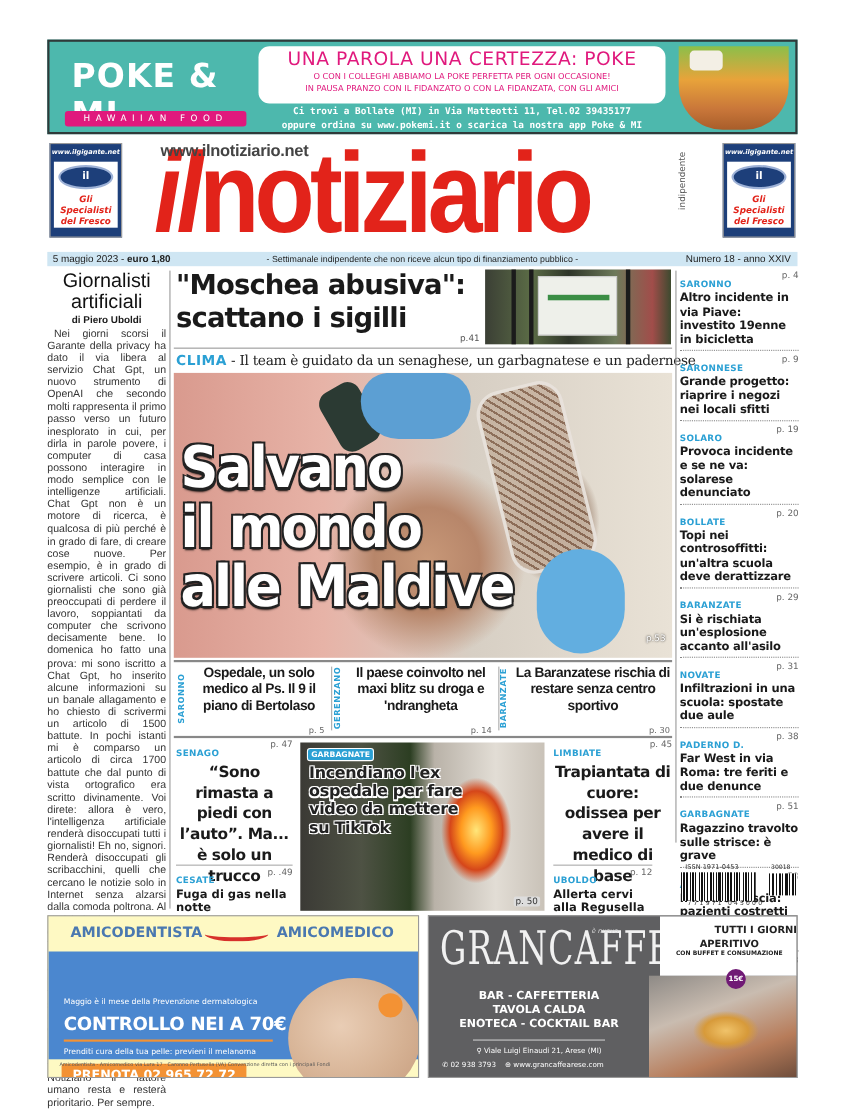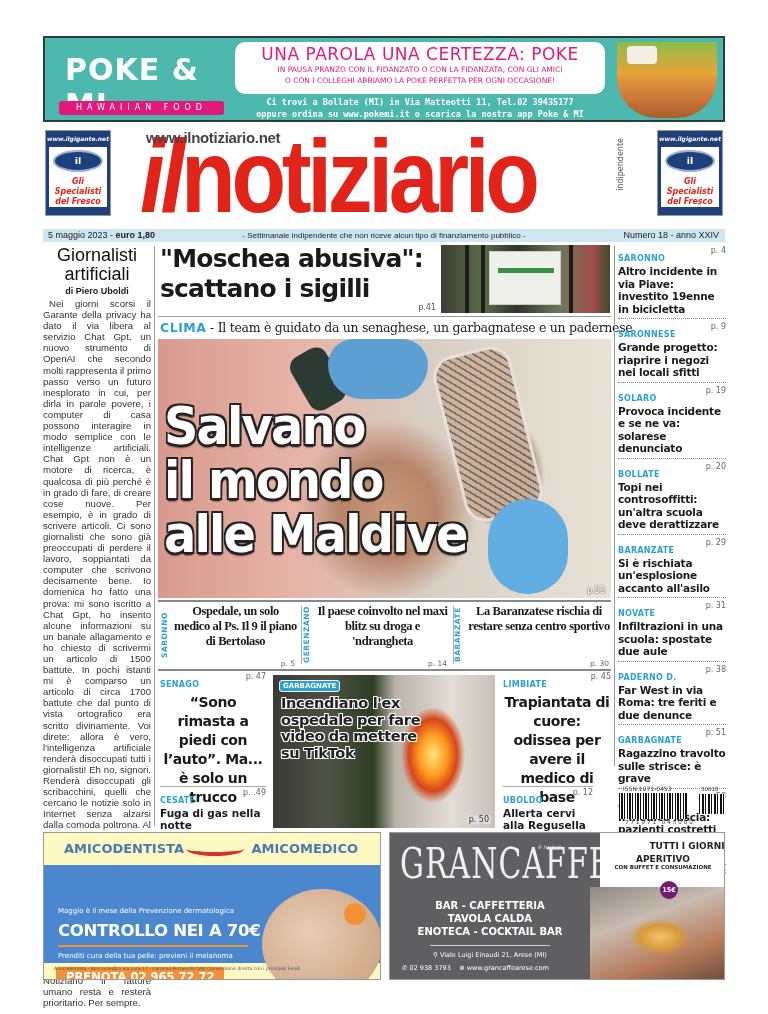--- a/index.html
+++ b/index.html
@@ -62,27 +62,27 @@
     background:
       radial-gradient(ellipse 60px 80px at 345px 135px, #6e4a36 0%, #8a6a54 40%, rgba(200,180,160,0) 70%),
       radial-gradient(ellipse 120px 120px at 230px 170px, #c89878 0%, #b7866a 40%, rgba(0,0,0,0) 75%),
       linear-gradient(90deg, #d99a8e 0%, #e7b3a7 30%, #d7cfc4 60%, #e9e2d6 100%); }
   .hero .jar { position: absolute; left: 290px; top: 10px; width: 80px; height: 170px; border-radius: 22px; transform: rotate(-14deg); background: repeating-linear-gradient(45deg, #8a6a55 0 2px, #c7b4a2 2px 6px); border: 3px solid #e8e2dc; opacity: 0.95; }
   .hero .glove1 { position: absolute; left: 170px; top: 0; width: 100px; height: 60px; background: #5c9fd3; border-radius: 30px 30px 40px 40px; }
   .hero .glove2 { position: absolute; left: 330px; top: 160px; width: 80px; height: 95px; background: #62aee0; border-radius: 40px; }
   .hero .goggle { position: absolute; left: 140px; top: 10px; width: 40px; height: 60px; background: #2b3a33; border-radius: 12px; transform: rotate(-30deg); }
   .hero .title { position: absolute; left: 6px; top: 60px; font-family: "DejaVu Sans", sans-serif; font-weight: bold; font-size: 52px; line-height: 54px; color: #fff; letter-spacing: -2px;
     text-shadow: -2px -2px 0 #222, 2px -2px 0 #222, -2px 2px 0 #222, 2px 2px 0 #222, 0 3px 2px #000; transform: scaleX(0.92); transform-origin: left; }
-  .hero .pg { position: absolute; right: 6px; bottom: 3px; font-size: 8px; color: #fff; text-shadow: 0 0 2px #000; }
+  .hero .pg { position: absolute; right: 6px; bottom: 13px; font-size: 8px; color: #fff; text-shadow: 0 0 2px #000; }
 
   .hr2 { position: absolute; left: 158px; top: 600px; width: 453px; height: 2px; background: #888; }
 
   .sub3 { position: absolute; top: 604px; height: 62px; }
   .sub3 .tag { position: absolute; left: 0; top: 0; height: 62px; writing-mode: vertical-rl; transform: rotate(180deg); font-family: "DejaVu Sans", sans-serif; font-weight: bold; font-size: 7.5px; color: #2ba0d4; text-align: center; letter-spacing: 0.5px; }
-  .sub3 .h { position: absolute; left: 14px; top: 0; font-family: Liberation Serif, serif; font-weight: bold; font-size: 12.5px; line-height: 15px; text-align: center; color: #1a1a1a; letter-spacing: -0.4px; }
+  .sub3 .h { position: absolute; left: 14px; top: 0; font-family: Liberation Sans, sans-serif; font-weight: bold; font-size: 12.5px; line-height: 15px; text-align: center; color: #1a1a1a; letter-spacing: -0.4px; }
   .sub3 .pg { position: absolute; right: 2px; bottom: -2px; font-size: 7.5px; color: #666; }
   .sub3 .sep { position: absolute; right: -5px; top: 2px; width: 1px; height: 58px; background: #aaa; }
   .sub3.a { left: 160px; width: 137px; }
   .sub3.b { left: 302px; width: 147px; }
   .sub3.c { left: 453px; width: 158px; }
 
   .hr3 { position: absolute; left: 158px; top: 669px; width: 453px; height: 2px; background: #888; }
 
   .kicker { font-family: "DejaVu Sans", sans-serif; font-weight: bold; font-size: 8px; color: #2ba0d4; letter-spacing: 0.3px; }
   .pgr { font-size: 8px; color: #666; float: right; }
@@ -151,22 +151,22 @@
 </head>
 <body>
 
 <div class="poke-ad">
   <div class="poke-logo">
     <div class="brand">POKE &amp; MI</div>
     <div class="sub">HAWAIIAN FOOD</div>
   </div>
   <div class="poke-bubble">
     <div class="h">UNA PAROLA UNA CERTEZZA: POKE</div>
+    <div class="t">O CON I COLLEGHI ABBIAMO LA POKE PERFETTA PER OGNI OCCASIONE!</div>
     <div class="t">IN PAUSA PRANZO CON IL FIDANZATO O CON LA FIDANZATA, CON GLI AMICI</div>
-    <div class="t">O CON I COLLEGHI ABBIAMO LA POKE PERFETTA PER OGNI OCCASIONE!</div>
   </div>
   <div class="poke-info">
     <div>Ci trovi a Bollate (MI) in Via Matteotti 11, Tel.02 39435177</div>
     <div>oppure ordina su www.pokemi.it o scarica la nostra app Poke &amp; MI</div>
   </div>
   <div class="poke-bowl"></div>
 </div>
 
 <div class="gigante left">
   <div class="url">www.ilgigante.net</div>

